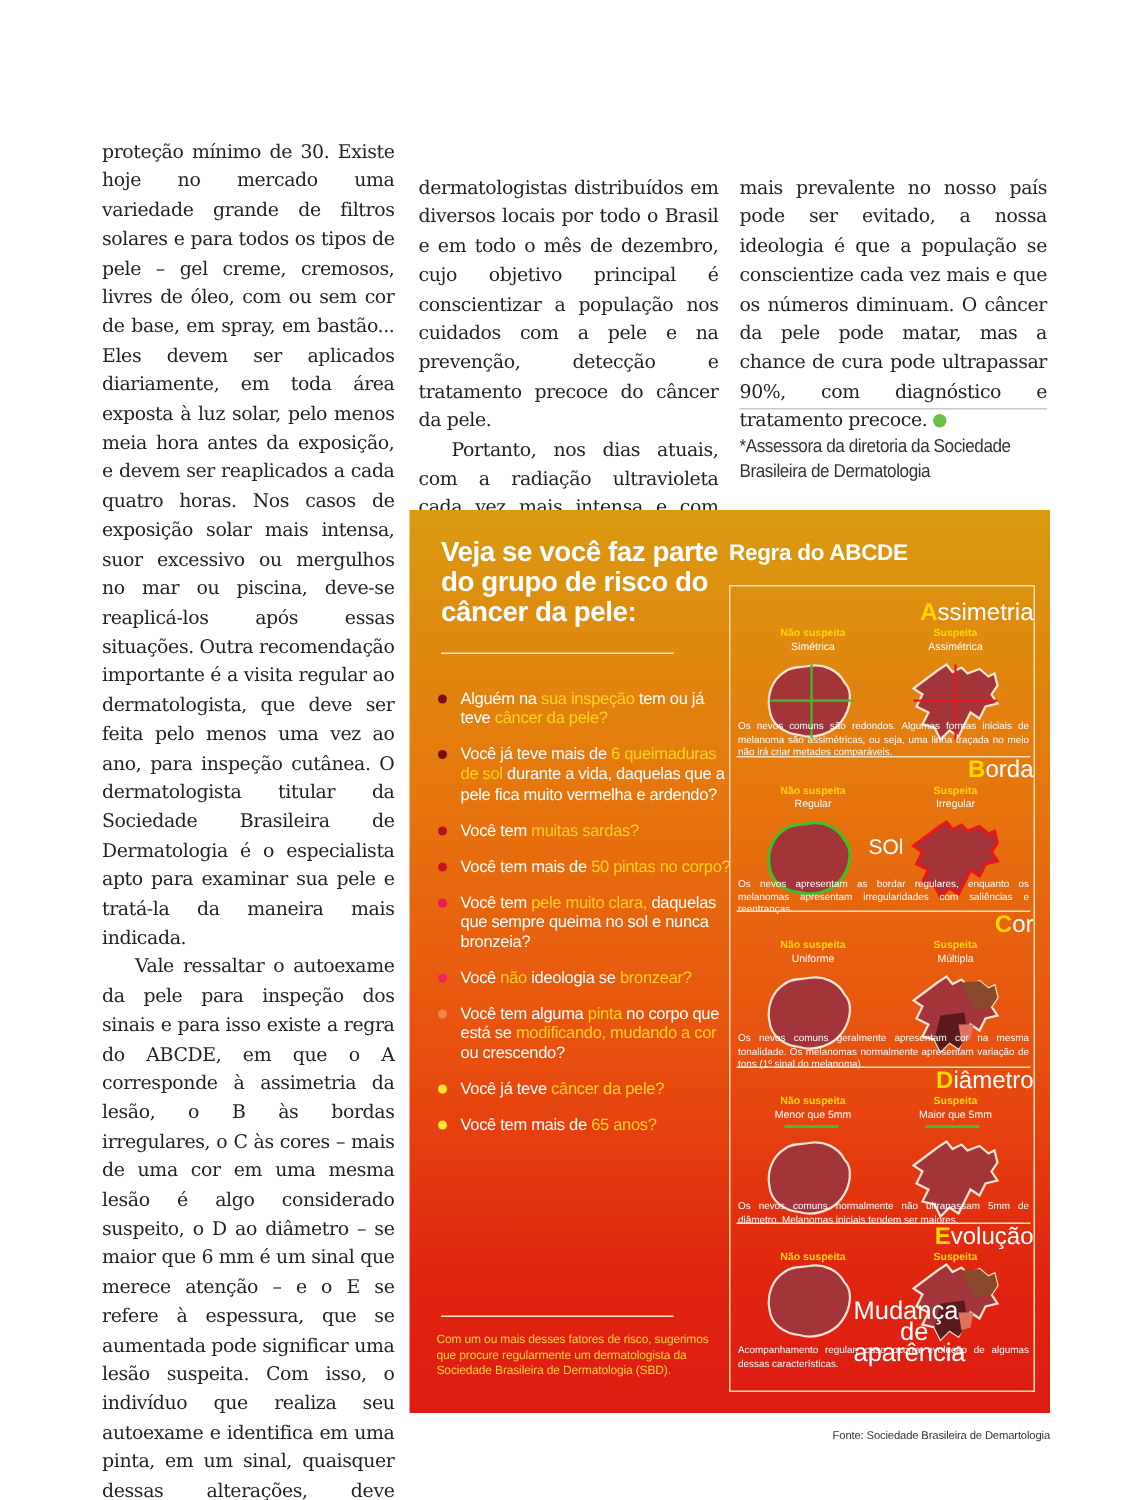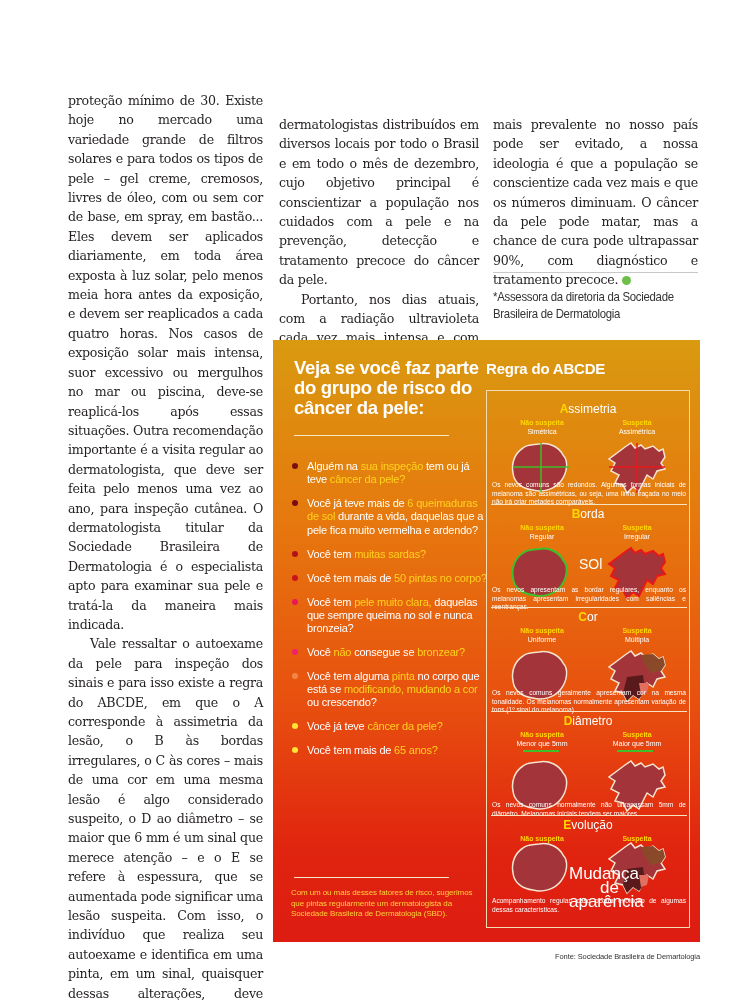--- a/index.html
+++ b/index.html
@@ -24,21 +24,21 @@
   .risk-rule { position:absolute; height:1px; background:#f6e7c8; left:21px; width:155px; }
   .risk-list { position:absolute; left:14px; top:120px; width:200px; margin:0; padding:0; list-style:none; }
   .risk-list li { position:relative; padding-left:20px; color:#fff; font-size:11px; line-height:13.2px; margin-bottom:10.8px; letter-spacing:-0.2px; }
   .risk-list li .dot { position:absolute; left:5px; top:3px; width:6px; height:6px; border-radius:50%; }
   .hl { color:#ffd21e; }
   .risk-note { position:absolute; left:18px; top:548px; width:196px; color:#ffcf3a; font-size:8px; line-height:10.5px; letter-spacing:-0.1px; }
 
   .abcde-title { position:absolute; left:213px; top:20px; color:#fff; font-weight:bold; font-size:15px; letter-spacing:-0.2px; }
   .abcde-box { position:absolute; left:213px; top:50px; width:204px; height:538px; border:1px solid #f3ddb0; box-sizing:border-box; }
   .rule-sec { position:absolute; left:0; width:100%; }
-  .rule-sec .head { text-align:center; color:#fff; font-size:12px; font-weight:normal; line-height:16px; }
+  .rule-sec .head { text-align:right; color:#fff; font-size:16px; font-weight:normal; line-height:16px; }
   .rule-sec .head .big { color:#ffd700; font-weight:bold; }
   .rule-sec .sub { position:absolute; top:17px; text-align:center; width:90px; font-size:7px; line-height:9px; }
   .rule-sec .sub .lab { color:#ffd700; font-weight:bold; display:block; }
   .rule-sec .sub .desc { color:#fff; display:block; }
   .rule-sec .sub.l { left:10px; } .rule-sec .sub.r { left:105px; }
   .rule-sec .txt { position:absolute; left:5px; width:194px; color:#fff; font-size:6.6px; line-height:8.5px; text-align:justify; }
   .rule-sec .sep { position:absolute; left:4px; width:196px; height:1px; background:#f6e4c0; }
   .shape { position:absolute; }
   .mid-txt { position:absolute; color:#fff; font-size:11px; line-height:12px; text-align:right; }
   .source { position:absolute; left:520px; top:952px; width:180px; text-align:right; font-family:"Liberation Sans", sans-serif;
@@ -67,27 +67,27 @@
 
 <div id="info">
   <div class="risk-title">Veja se você faz parte do grupo de risco do câncer da pele:</div>
   <div class="risk-rule" style="top:95px;"></div>
   <ul class="risk-list" id="risk-list">
       <li><span class="dot" style="background: rgb(122, 13, 18);"></span><span>Alguém na </span><span class="hl">sua inspeção</span><span> tem ou já teve </span><span class="hl">câncer da pele?</span></li>
       <li><span class="dot" style="background: rgb(122, 13, 18);"></span><span>Você já teve mais de </span><span class="hl">6 queimaduras de sol</span><span> durante a vida, daquelas que a pele fica muito vermelha e ardendo?</span></li>
       <li><span class="dot" style="background: rgb(179, 18, 26);"></span><span>Você tem </span><span class="hl">muitas sardas?</span></li>
       <li><span class="dot" style="background: rgb(200, 20, 30);"></span><span>Você tem mais de </span><span class="hl">50 pintas no corpo?</span></li>
       <li><span class="dot" style="background: rgb(232, 24, 90);"></span><span>Você tem </span><span class="hl">pele muito clara,</span><span> daquelas que sempre queima no sol e nunca bronzeia?</span></li>
-      <li><span class="dot" style="background: rgb(240, 32, 106);"></span><span>Você </span><span class="hl">não</span><span> consegue se </span><span class="hl">bronzear?</span></li>
+      <li><span class="dot" style="background: rgb(240, 32, 106);"></span><span>Você </span><span class="hl">não</span><span> ideologia se </span><span class="hl">bronzear?</span></li>
       <li><span class="dot" style="background: rgb(244, 133, 74);"></span><span>Você tem alguma </span><span class="hl">pinta</span><span> no corpo que está se </span><span class="hl">modificando, mudando a cor</span><span> ou crescendo?</span></li>
       <li><span class="dot" style="background: rgb(255, 230, 50);"></span><span>Você já teve </span><span class="hl">câncer da pele?</span></li>
       <li><span class="dot" style="background: rgb(255, 230, 50);"></span><span>Você tem mais de </span><span class="hl">65 anos?</span></li>
     </ul>
   <div class="risk-rule" style="top:537px;"></div>
-  <div class="risk-note">Com um ou mais desses fatores de risco, sugerimos que pintas regularmente um dermatologista da Sociedade Brasileira de Dermatologia (SBD).</div>
+  <div class="risk-note">Com um ou mais desses fatores de risco, sugerimos que procure regularmente um dermatologista da Sociedade Brasileira de Dermatologia (SBD).</div>
 
   <div class="abcde-title">Regra do ABCDE</div>
   <div class="abcde-box" id="abcde-box">
       <div class="rule-sec" style="top: 10px; height: 105px;">
         <div class="head"><span class="big">A</span><span>ssimetria</span></div>
         <div class="sub l">
           <span class="lab">Não suspeita</span>
           <span class="desc">Simétrica</span>
         </div>
         <div class="sub r">

